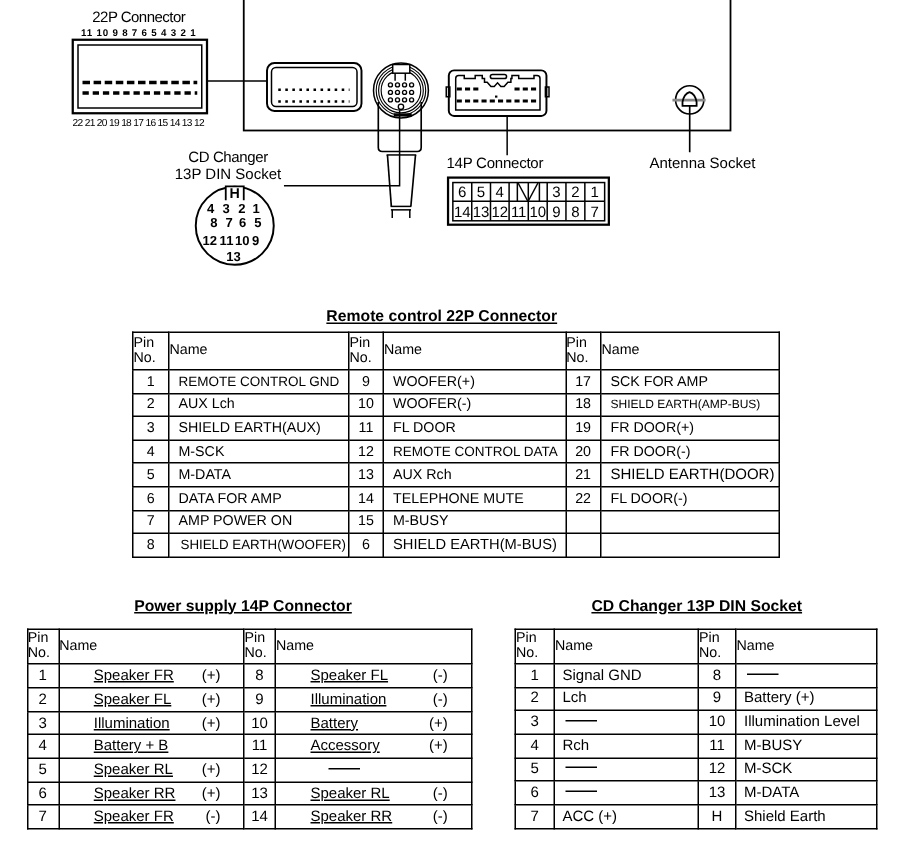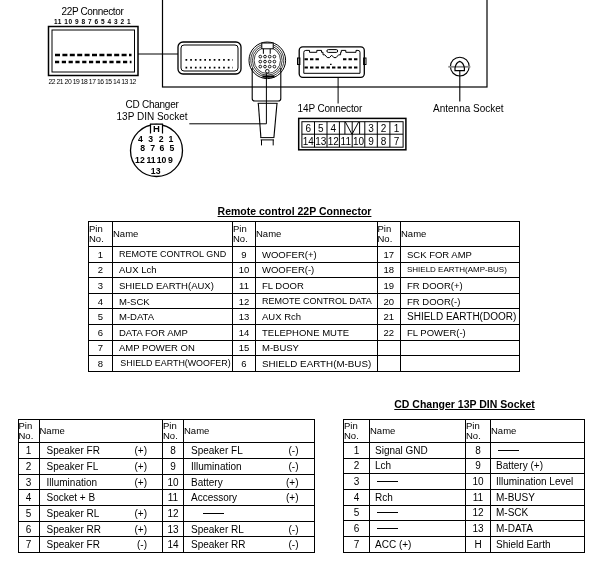--- a/index.html
+++ b/index.html
@@ -7,21 +7,21 @@
 #stage{position:absolute;left:0;top:0;width:479px;height:564px;}
 svg{position:absolute;left:0;top:0;}
 .title{position:absolute;font-weight:bold;font-size:10.5px;text-decoration:underline;white-space:nowrap;transform:translateX(-50%);}
 table{border-collapse:collapse;position:absolute;table-layout:fixed;}
 td{border:1px solid #000;padding:0;font-size:10px;color:#000;overflow:hidden;white-space:nowrap;}
 td.pin{text-align:center;}
 td.nm{padding-left:5px;}
 .hdr td{text-align:left;font-size:9.5px;line-height:10px;padding-left:0;}
 #t22 td{font-size:9.5px;}
 #t22 td.nm{padding-left:6px;}
-#tps td.nm{padding-left:7px;}
+#tps td.nm{padding-left:23px;text-decoration:underline;}
 #t22 td.pin{font-size:9.5px;}
 .pol{float:right;margin-right:15px;}
 .dash{display:inline-block;width:21px;border-top:1.8px solid #000;vertical-align:middle;margin-left:2px;margin-bottom:2px;}
 .dash2{margin-left:12px;}
 #t22 td.s80{font-size:8px;}#t22 td.s89{font-size:8.9px;text-align:center;}#t22 td.s90{font-size:9px;}#t22 td.s94{font-size:9.8px;margin-top:33px;}#t22 td.s98{font-size:10px;margin-top:16px;}
 </style>
 </head>
 <body>
 <div id="stage">
 <svg width="600" height="205" viewBox="0 0 600 205">
@@ -220,41 +220,42 @@
           <td class="nm">AUX Rch</td>
           <td class="pin">21</td>
           <td class="nm s98">SHIELD EARTH(DOOR)</td>
         </tr>
   <tr style="height:15.6px;">
           <td class="pin">6</td>
           <td class="nm">DATA FOR AMP</td>
           <td class="pin">14</td>
           <td class="nm">TELEPHONE MUTE</td>
           <td class="pin">22</td>
-          <td class="nm">FL POWER(-)</td>
+          <td class="nm">FL DOOR(-)</td>
         </tr>
   <tr style="height:15.6px;">
           <td class="pin">7</td>
           <td class="nm">AMP POWER ON</td>
           <td class="pin">15</td>
           <td class="nm">M-BUSY</td>
           <td class="pin"></td>
           <td class="nm"></td>
         </tr>
   <tr style="height:15.6px;">
           <td class="pin">8</td>
           <td class="nm s89">SHIELD EARTH(WOOFER)</td>
           <td class="pin">6</td>
           <td class="nm s94">SHIELD EARTH(M-BUS)</td>
           <td class="pin"></td>
           <td class="nm"></td>
         </tr>
 </tbody>
     </table>
 
+<div class="title" style="left:162px;top:397.5px;">Power supply 14P Connector</div>
 <table id="tps" style="left:17.5px;top:419.3px;width:296px;font-size:10px;">
   <colgroup>
         <col style="width:21px">
         <col style="width:123.5px">
         <col style="width:21px">
         <col style="width:130.5px">
       </colgroup>
   <tbody>
         <tr class="hdr" style="height:23px;">
           <td>Pin<br>No.</td>
@@ -275,21 +276,21 @@
           <td class="nm">Illumination<span class="pol">(-)</span></td>
         </tr>
   <tr style="height:15.7px;">
           <td class="pin">3</td>
           <td class="nm">Illumination<span class="pol">(+)</span></td>
           <td class="pin">10</td>
           <td class="nm">Battery<span class="pol">(+)</span></td>
         </tr>
   <tr style="height:15.7px;">
           <td class="pin">4</td>
-          <td class="nm">Socket + B</td>
+          <td class="nm">Battery + B</td>
           <td class="pin">11</td>
           <td class="nm">Accessory<span class="pol">(+)</span></td>
         </tr>
   <tr style="height:15.7px;">
           <td class="pin">5</td>
           <td class="nm">Speaker RL<span class="pol">(+)</span></td>
           <td class="pin">12</td>
           <td class="nm"><span class="dash dash2"></span></td>
         </tr>
   <tr style="height:15.7px;">

